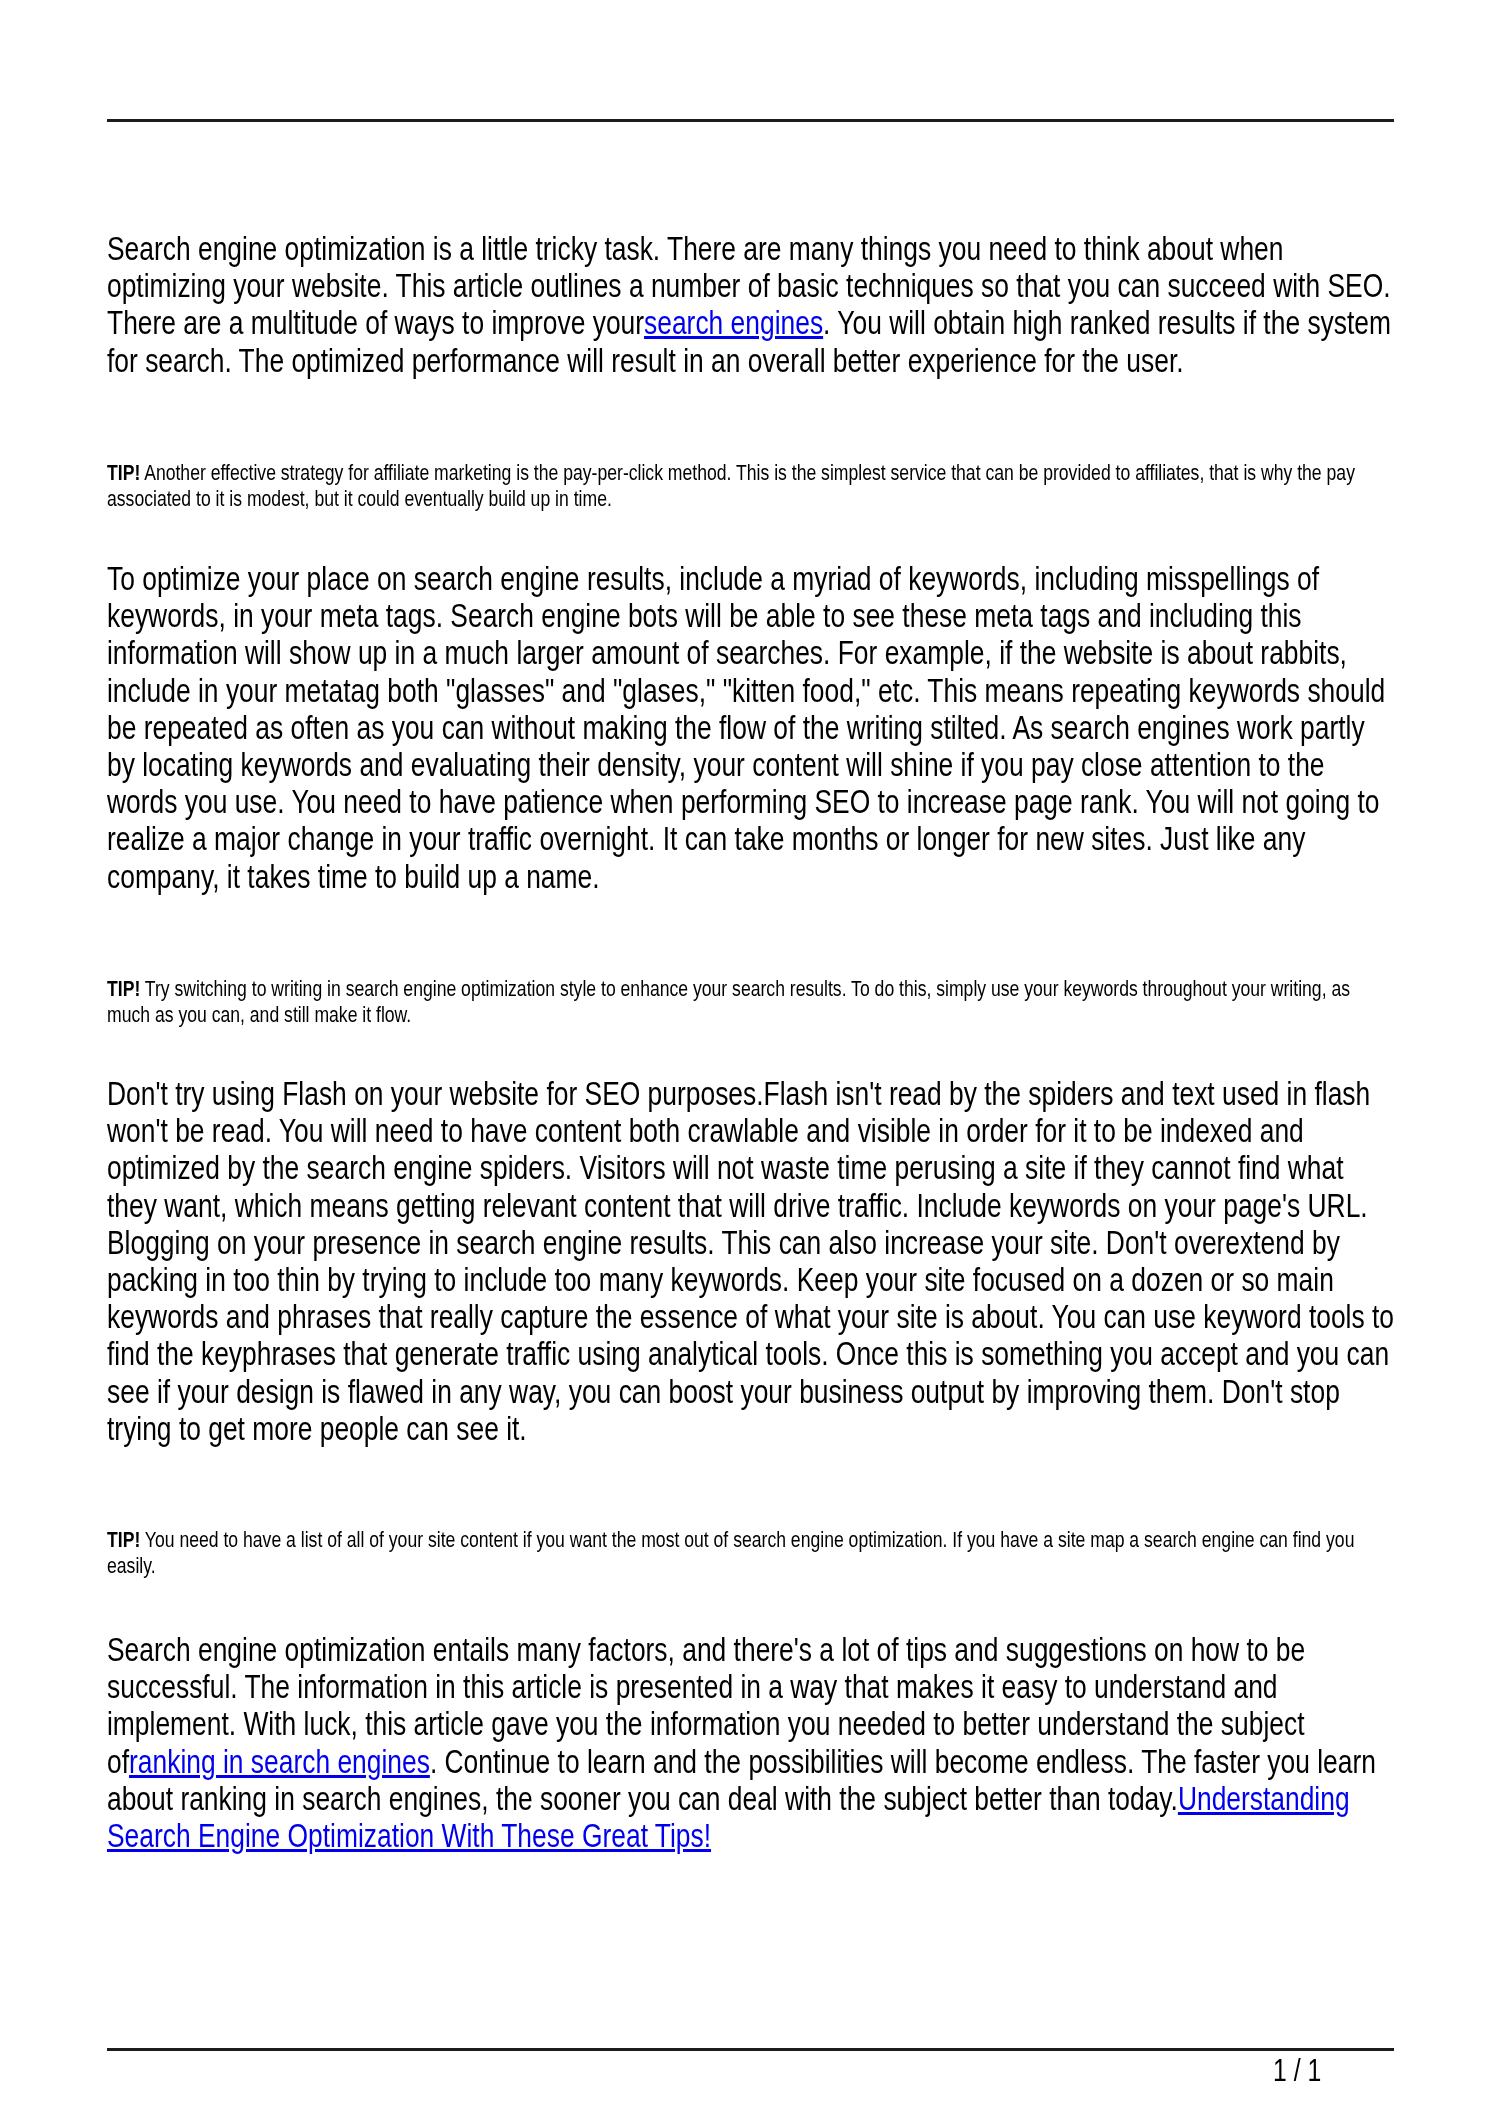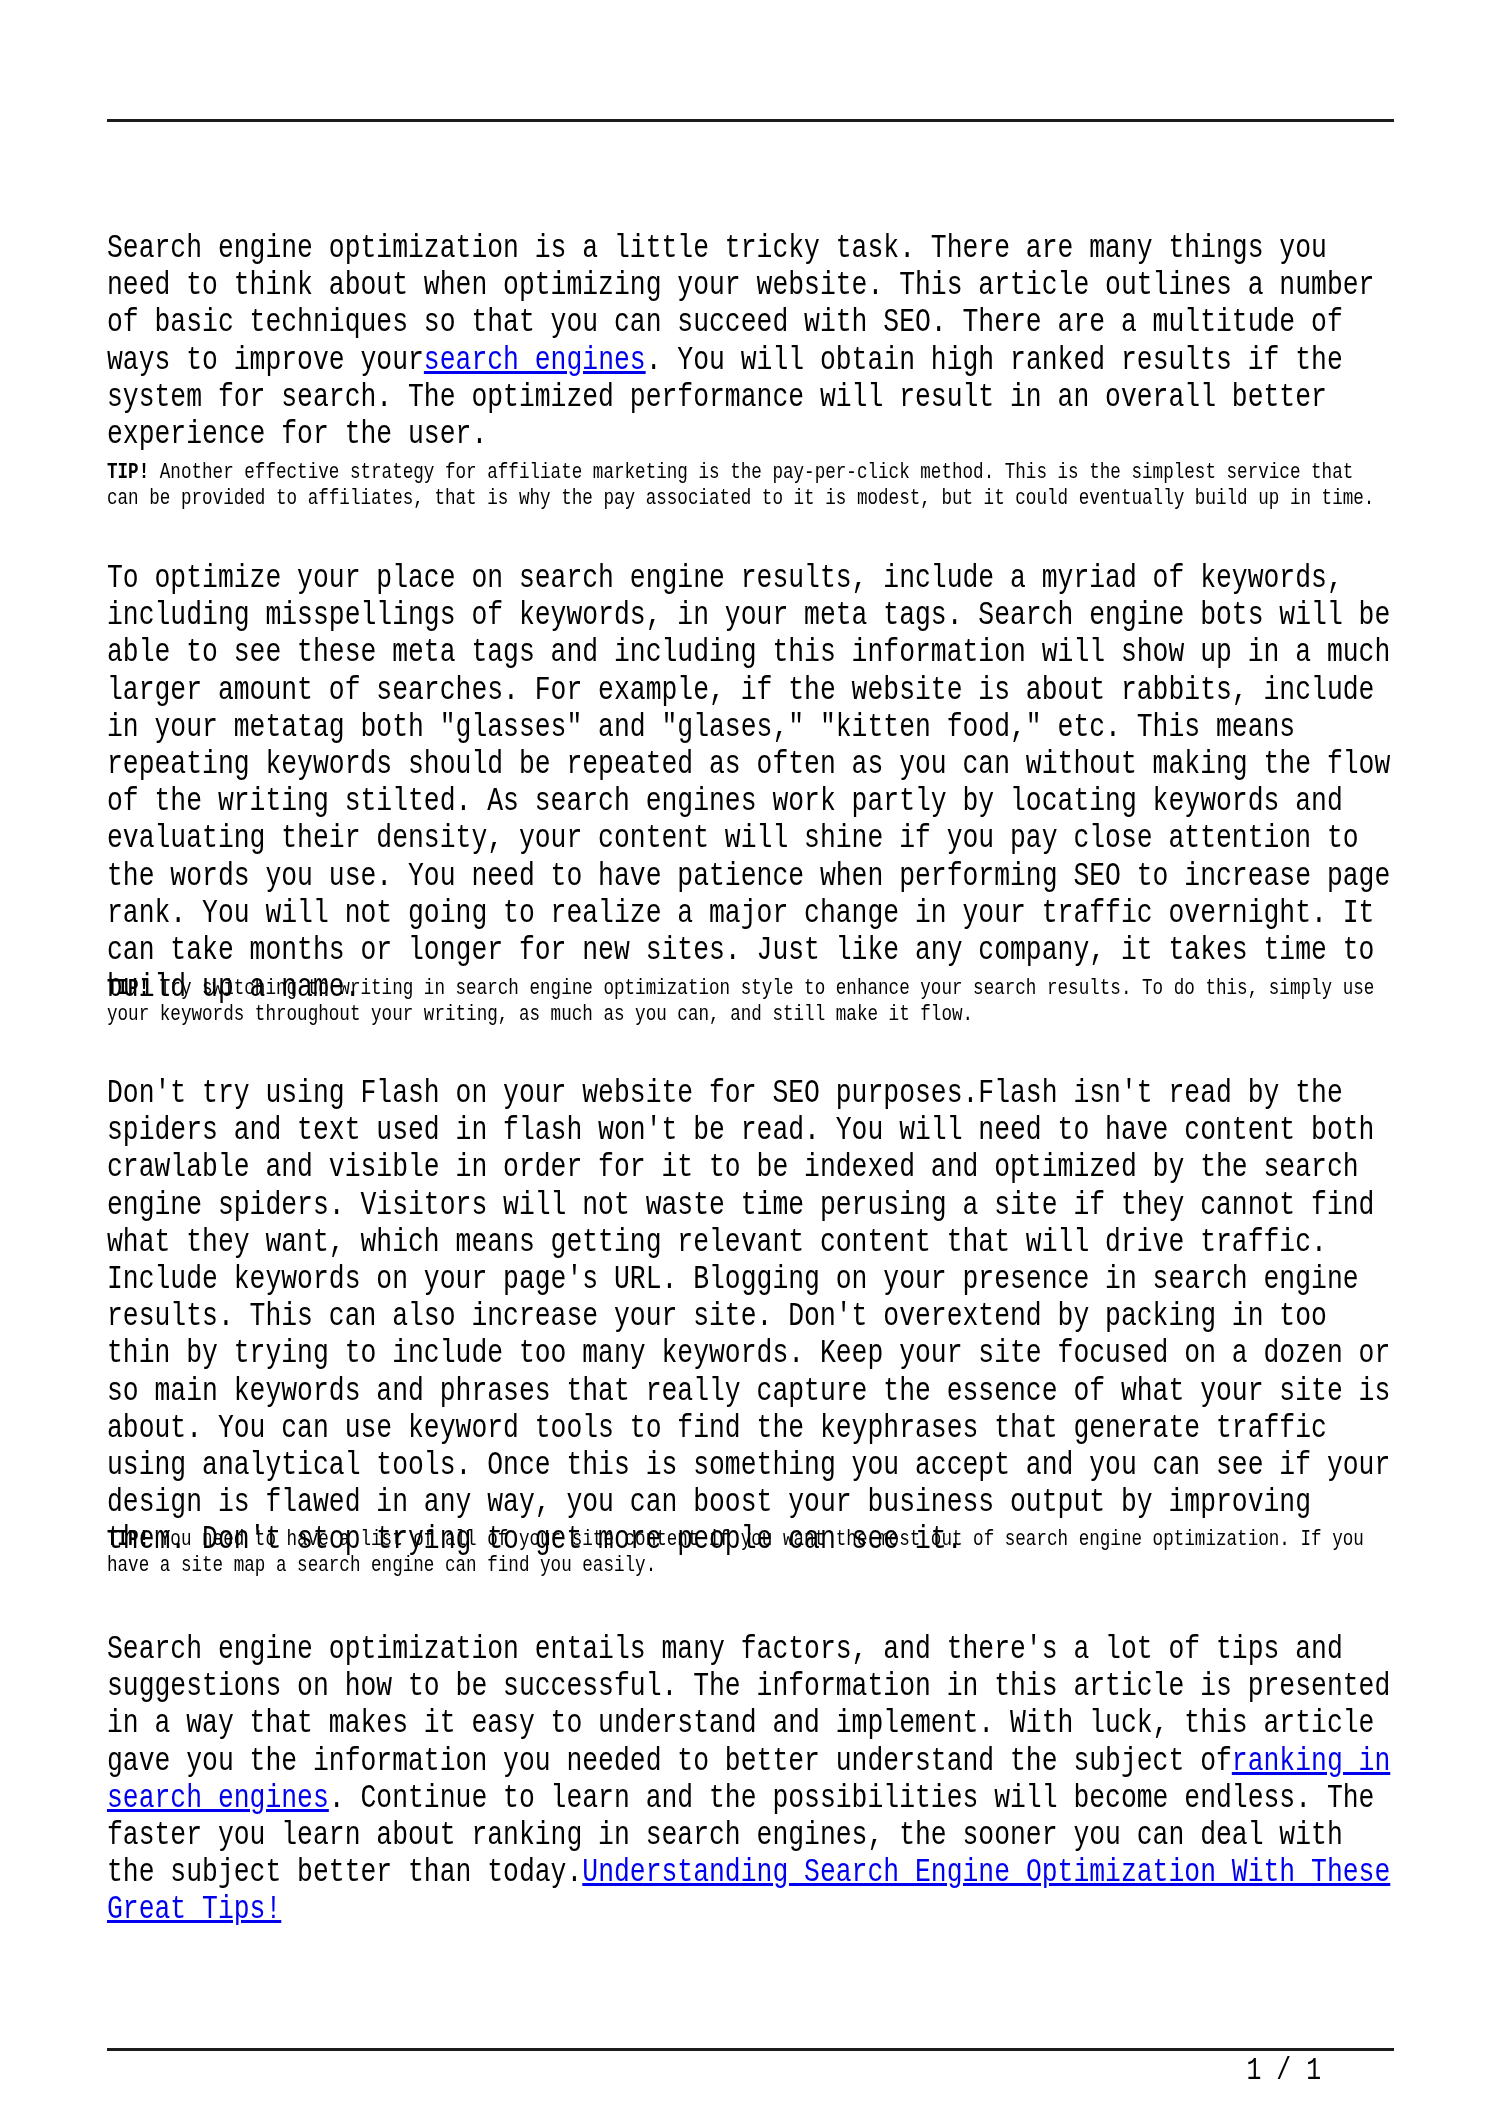--- a/index.html
+++ b/index.html
@@ -6,21 +6,21 @@
     margin: 0;
     padding: 0;
     background: #ffffff;
   }
   .page {
     position: relative;
     width: 1500px;
     height: 2122px;
     background: var(--page_bg, #ffffff);
     color: var(--text, #000000);
-    font-family: Liberation Mono, monospace;
+    font-family: Liberation Sans, sans-serif;
     overflow: hidden;
   }
   .rule {
     position: absolute;
     left: 107px;
     width: 1287px;
     height: 3px;
     background: var(--rule, #1c1c1c);
   }
   .rule-top { top: 119px; }

